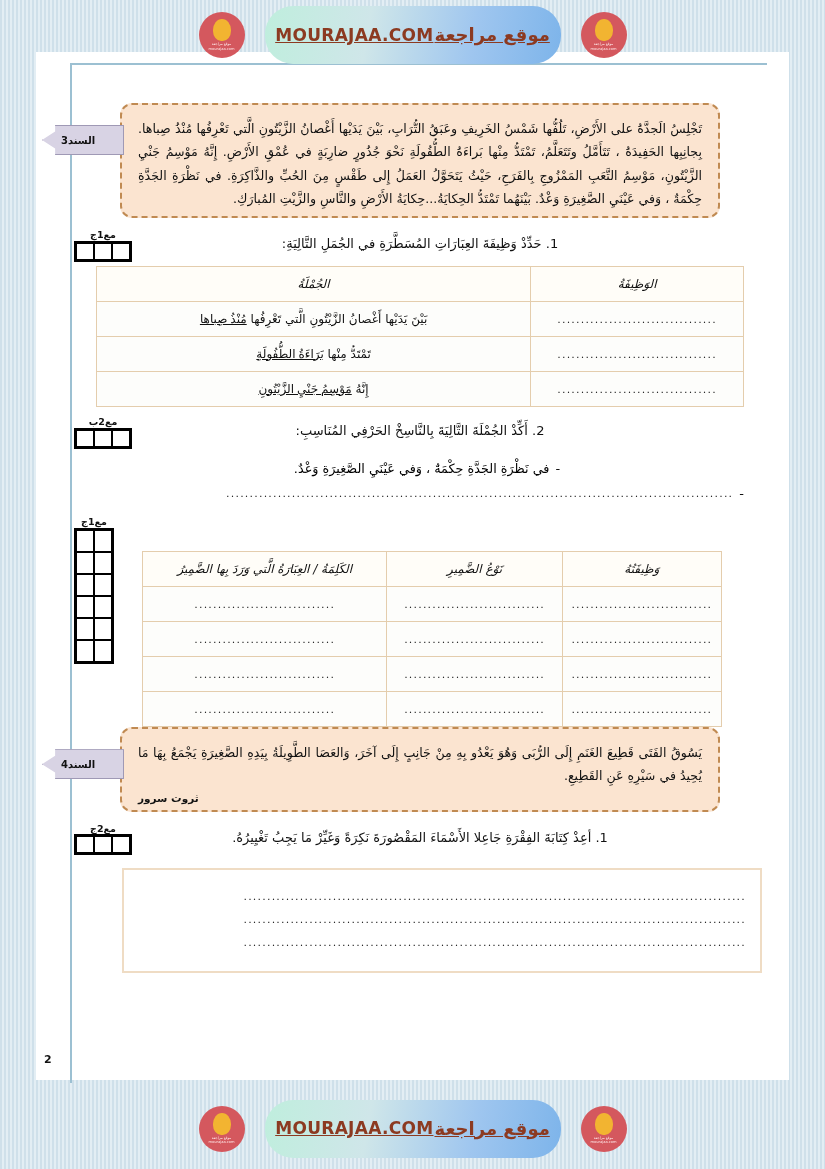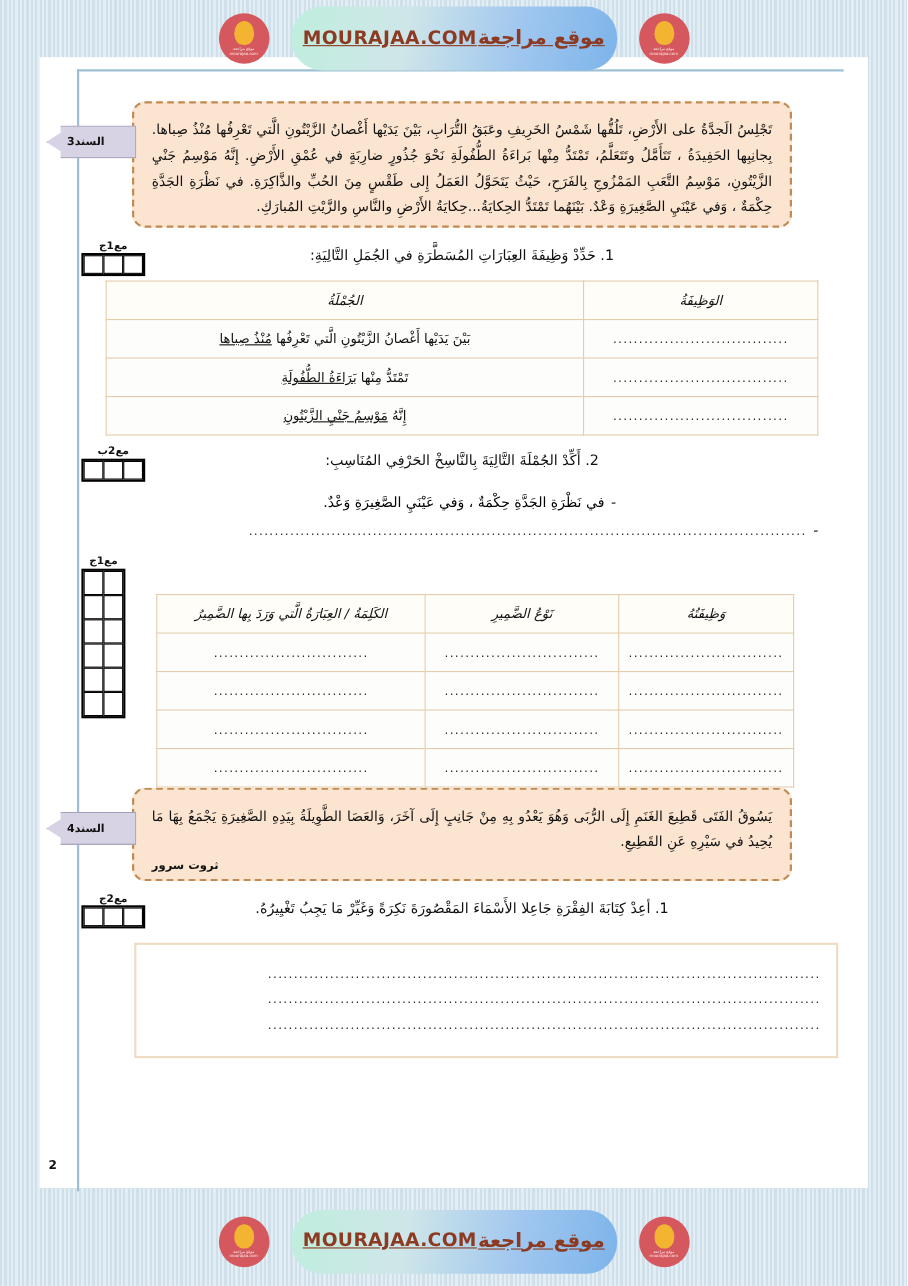--- a/index.html
+++ b/index.html
@@ -109,21 +109,21 @@
     color: #ffe9e9;
     line-height: 1.15;
     text-align: center;
     direction: rtl;
   }
 
   
   .content {
     position: absolute;
     left: 70px;
-    top: 82px;
+    top: 93px;
     width: 700px;
     direction: rtl;
   }
 
   
   .sanad-wrap {
     position: relative;
     margin: 0 auto;
     width: 600px;
   }
@@ -239,21 +239,21 @@
   .dots {
     color: #2a2a2a;
     letter-spacing: 1.2px;
     font-size: 11px;
     display: block;
   }
   .cell-sentence {
     text-align: center;
     font-size: 12.4px;
   }
-  .uline { text-decoration: underline; }
+  .uline { text-decoration: underline; font-family: Liberation Serif, serif; }
 
   .tbl1-wrap { margin: 6px 0 0 0; padding: 0 0 0 0; width: 648px; margin-right: 26px; }
   .tbl3-wrap { margin: 6px 0 0 0; width: 580px; margin-right: 48px; }
 
   
   .answer-line {
     margin-top: 8px;
     display: flex;
     align-items: center;
     gap: 6px;

